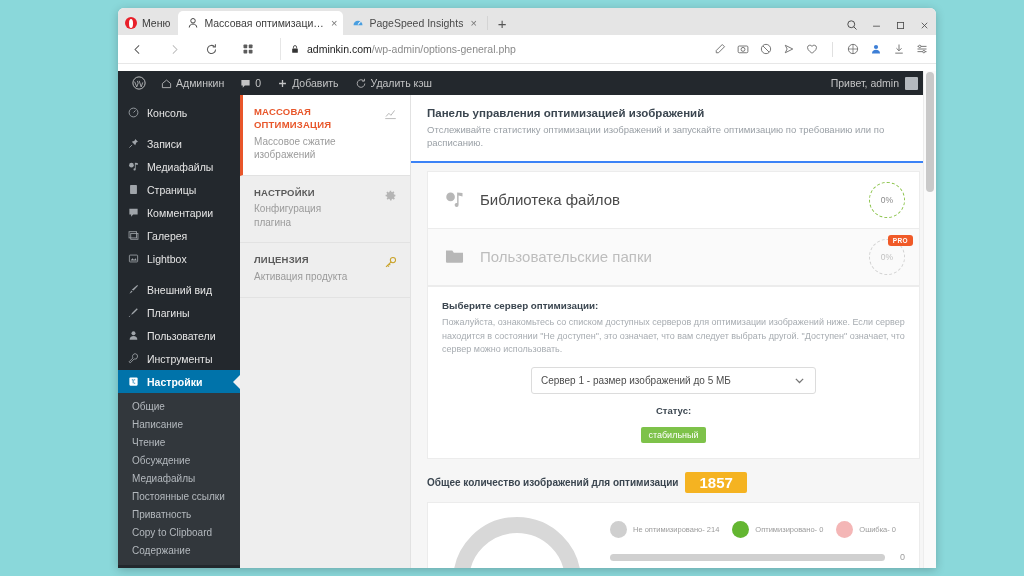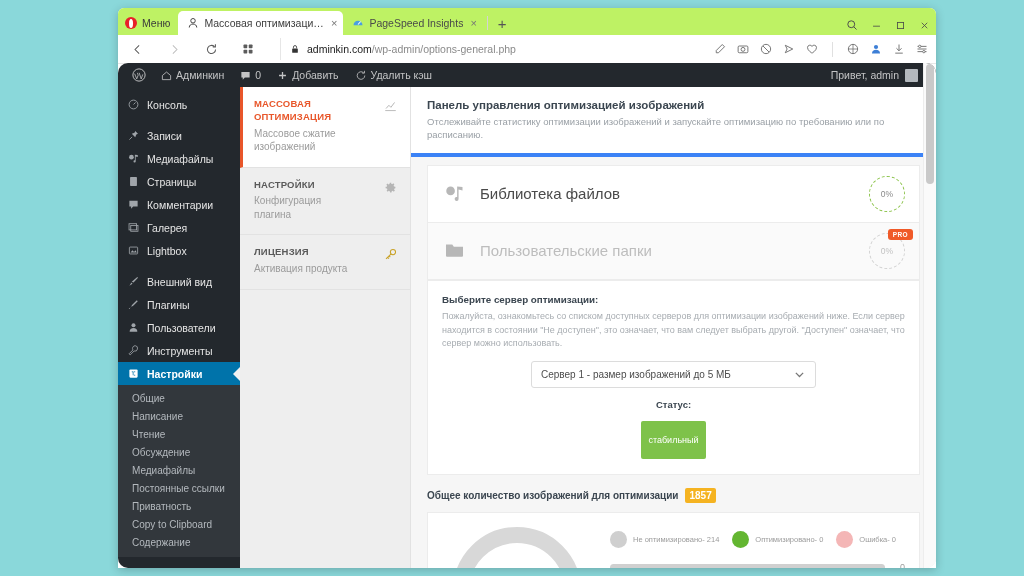--- a/index.html
+++ b/index.html
@@ -11,21 +11,21 @@
     -webkit-font-smoothing:antialiased;
   }
   
   #browser-window{
     position:absolute;left:118px;top:8px;width:818px;height:560px;
     background:#ffffff;border-radius:6px 6px 0 0;overflow:hidden;
     box-shadow:0 2px 10px rgba(0,0,0,.22);
   }
   
   .tabstrip{
-    height:27px;background:#bef264;display:flex;align-items:flex-end;
+    height:27px;background:#e5e5e5;display:flex;align-items:flex-end;
     padding-left:2px;position:relative;
   }
   .opera-menu{
     display:flex;align-items:center;height:20px;padding:0 8px 0 5px;
     margin-bottom:2px;border-radius:3px;gap:5px;
   }
   .opera-logo{
     width:12px;height:12px;border-radius:50%;
     background:#e8202a;position:relative;flex:none;
   }
@@ -68,22 +68,22 @@
     flex:1;display:flex;align-items:center;gap:7px;height:22px;
     margin-left:6px;padding-left:9px;border-left:1px solid #e6e6e6;
   }
   .url-text{font-size:10.5px;color:#202020;white-space:nowrap;}
   .url-text .path{color:#8a8a8a;}
   .addr-icons{display:flex;align-items:center;gap:11px;color:#6a6a6a;flex:none;}
   .addr-sep{width:1px;height:15px;background:#e0e0e0;margin:0 3px;}
   .addr-icons .accent{color:#3d7fd6;}
   
   #wp-viewport{
-    position:absolute;left:0;top:55px;width:818px;height:505px;
-    background:#f1f1f1;overflow:hidden;border-radius:10px;
+    position:absolute;left:0;top:63px;width:818px;height:505px;
+    background:#f1f1f1;overflow:hidden;
   }
   .wp-adminbar{
     height:24px;background:#23282d;color:#c3c4c5;display:flex;align-items:center;
     font-size:10.5px;padding-left:7px;
   }
   .ab-item{display:flex;align-items:center;gap:4px;padding:0 8px;white-space:nowrap;height:24px;}
   .ab-item.logo{padding:0 7px;}
   .ab-right{margin-left:auto;display:flex;align-items:center;gap:6px;padding-right:18px;}
   .ab-avatar{width:13px;height:13px;background:#b4b9be;border-radius:1px;display:block;}
   .wp-body{display:flex;height:481px;}
@@ -122,21 +122,21 @@
   }
   .pnav-item.active{background:#fff;border-left:3px solid #e8562a;padding-left:11px;}
   .pnav-title{font-size:9.5px;font-weight:bold;letter-spacing:.2px;color:#5a5a5a;
               text-transform:uppercase;line-height:1.35;}
   .pnav-item.active .pnav-title{color:#e8562a;}
   .pnav-sub{font-size:10px;color:#9b9b9b;margin-top:3px;line-height:1.35;max-width:105px;}
   .pnav-ico{color:#b5b5b5;flex:none;margin-top:1px;}
   .pnav-ico.key{color:#c9a227;}
   
   .plugin-main{flex:1;min-width:0;background:#f6f6f6;position:relative;}
-  .page-head{padding:12px 16px 11px 16px;background:#fff;border-bottom:4px solid #3b82f6;}
+  .page-head{padding:12px 16px 11px 16px;background:#fff;border-bottom:2px solid #3b82f6;}
   .page-title{font-size:11.5px;font-weight:bold;color:#3b4650;margin:0 0 4px;}
   .page-desc{font-size:9.5px;color:#9aa0a6;margin:0;line-height:1.4;}
   .tab-cards{padding:8px 16px 0;background:#f6f6f6;}
   .tab-card{
     display:flex;align-items:center;gap:14px;background:#fff;border:1px solid #ececec;
     border-bottom:none;padding:10px 14px;position:relative;
   }
   .tab-card:last-child{border-bottom:1px solid #ececec;}
   .tab-card.inactive{background:#fafafa;}
   .tc-icon{width:24px;flex:none;display:flex;align-items:center;justify-content:center;color:#b7b7b7;}
@@ -158,27 +158,27 @@
   .panel h3{font-size:9.8px;font-weight:bold;color:#3b4650;margin:0 0 5px;}
   .panel p.hint{font-size:9px;color:#a7acb1;line-height:1.55;margin:0 0 10px;}
   .srv-row{display:flex;align-items:center;gap:11px;flex-direction:column;}
   .srv-select{
     width:265px;height:25px;border:1px solid #dcdcdc;border-radius:3px;background:#fff;
     display:flex;align-items:center;justify-content:space-between;padding:0 9px;
     font-size:10px;color:#4d4d4d;
   }
   .status-lbl{font-size:9.5px;font-weight:bold;color:#3b4650;}
   .status-pill{
-    background:#7ec24a;color:#fff;font-size:9px;padding:14px 7px;border-radius:2px;
+    background:#7ec24a;color:#fff;font-size:9px;padding:3px 7px;border-radius:2px;
   }
   .total-row{display:flex;align-items:center;gap:7px;padding:13px 16px 9px;}
   .total-text{font-size:10px;font-weight:bold;color:#3b4650;}
   .total-badge{
-    background:#f5b321;color:#fff;font-size:10px;font-weight:bold;
-    padding:2px 4px;border-radius:2px;
+    background:#f5b321;color:#fff;font-size:15px;font-weight:bold;
+    padding:2px 14px;border-radius:2px;
   }
   .stats-panel{
     background:#fff;border:1px solid #ececec;margin:0 16px;padding:14px 14px 10px;
     display:flex;gap:18px;
   }
   .donut-col{width:150px;flex:none;display:flex;flex-direction:column;align-items:center;}
   .donut{
     width:128px;height:128px;border-radius:50%;border:16px solid #d8d8d8;
     display:flex;align-items:baseline;justify-content:center;box-sizing:border-box;
     padding-top:40px;

